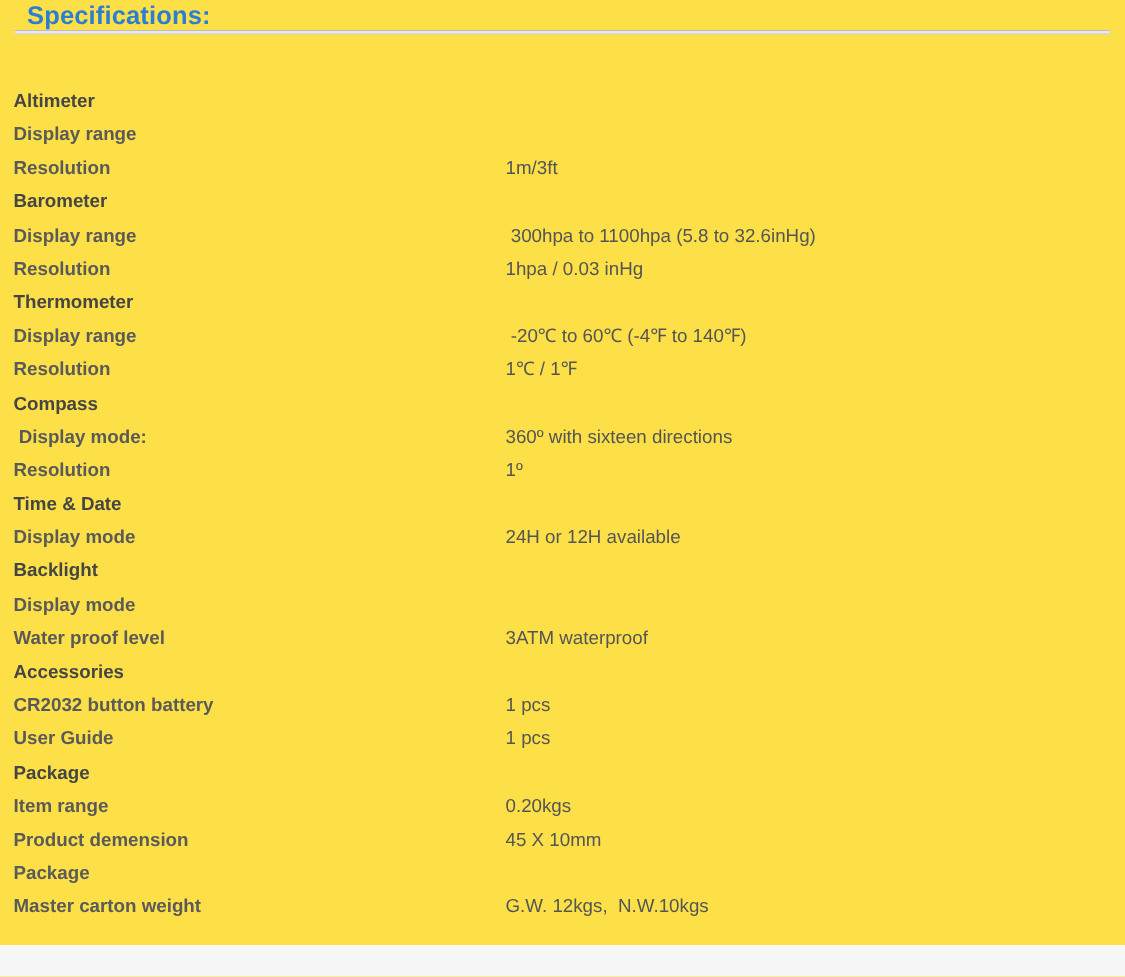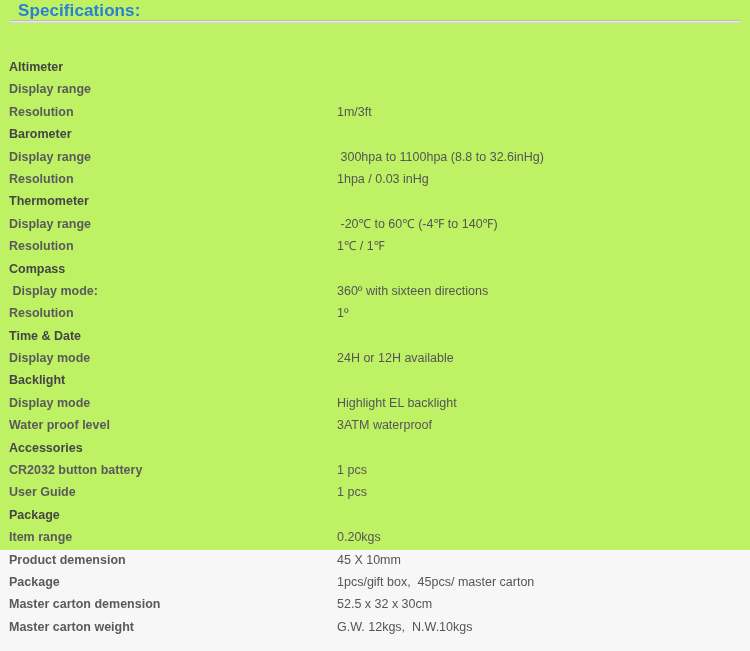--- a/index.html
+++ b/index.html
@@ -10,22 +10,22 @@
   body {
     width: 750px;
     height: 651px;
     background: #f7f7f7;
     font-family: "Liberation Sans", sans-serif;
     overflow: hidden;
   }
   .page {
     position: relative;
     width: 750px;
-    height: 550px;
-    background: #bef264;
+    height: 630px;
+    background: #fde047;
     box-sizing: border-box;
   }
 
   
   .spec-header {
     position: absolute;
     left: 18px;
     top: 1px;
     font-size: 17px;
     font-weight: bold;
@@ -84,37 +84,36 @@
 
   <div class="spec-header">Specifications:</div>
 
   <div class="header-rule"></div>
 
   <div class="spec-table" id="spec-table">
       <div class="spec-row section"><span class="spec-label">Altimeter</span></div>
       <div class="spec-row"><span class="spec-label">Display range</span></div>
       <div class="spec-row"><span class="spec-label">Resolution</span><span class="spec-value">1m/3ft</span></div>
       <div class="spec-row section"><span class="spec-label">Barometer</span></div>
-      <div class="spec-row"><span class="spec-label">Display range</span><span class="spec-value"> 300hpa to 1100hpa (8.8 to 32.6inHg)</span></div>
+      <div class="spec-row"><span class="spec-label">Display range</span><span class="spec-value"> 300hpa to 1100hpa (5.8 to 32.6inHg)</span></div>
       <div class="spec-row"><span class="spec-label">Resolution</span><span class="spec-value">1hpa / 0.03 inHg</span></div>
       <div class="spec-row section"><span class="spec-label">Thermometer</span></div>
       <div class="spec-row"><span class="spec-label">Display range</span><span class="spec-value"> -20℃ to 60℃ (-4℉ to 140℉)</span></div>
       <div class="spec-row"><span class="spec-label">Resolution</span><span class="spec-value">1℃ / 1℉</span></div>
       <div class="spec-row section"><span class="spec-label">Compass</span></div>
       <div class="spec-row"><span class="spec-label"> Display mode:</span><span class="spec-value">360º with sixteen directions</span></div>
       <div class="spec-row"><span class="spec-label">Resolution</span><span class="spec-value">1º</span></div>
       <div class="spec-row section"><span class="spec-label">Time &amp; Date</span></div>
       <div class="spec-row"><span class="spec-label">Display mode</span><span class="spec-value">24H or 12H available</span></div>
       <div class="spec-row section"><span class="spec-label">Backlight</span></div>
-      <div class="spec-row"><span class="spec-label">Display mode</span><span class="spec-value">Highlight EL backlight</span></div>
+      <div class="spec-row"><span class="spec-label">Display mode</span></div>
       <div class="spec-row"><span class="spec-label">Water proof level</span><span class="spec-value">3ATM waterproof</span></div>
       <div class="spec-row section"><span class="spec-label">Accessories</span></div>
       <div class="spec-row"><span class="spec-label">CR2032 button battery</span><span class="spec-value">1 pcs</span></div>
       <div class="spec-row"><span class="spec-label">User Guide</span><span class="spec-value">1 pcs</span></div>
       <div class="spec-row section"><span class="spec-label">Package</span></div>
       <div class="spec-row"><span class="spec-label">Item range</span><span class="spec-value">0.20kgs</span></div>
       <div class="spec-row"><span class="spec-label">Product demension</span><span class="spec-value">45 X 10mm</span></div>
-      <div class="spec-row"><span class="spec-label">Package</span><span class="spec-value">1pcs/gift box,  45pcs/ master carton</span></div>
-      <div class="spec-row"><span class="spec-label">Master carton demension</span><span class="spec-value">52.5 x 32 x 30cm</span></div>
+      <div class="spec-row"><span class="spec-label">Package</span></div>
       <div class="spec-row"><span class="spec-label">Master carton weight</span><span class="spec-value">G.W. 12kgs,  N.W.10kgs</span></div>
     </div>
 
 </div>
 
 </body></html>

